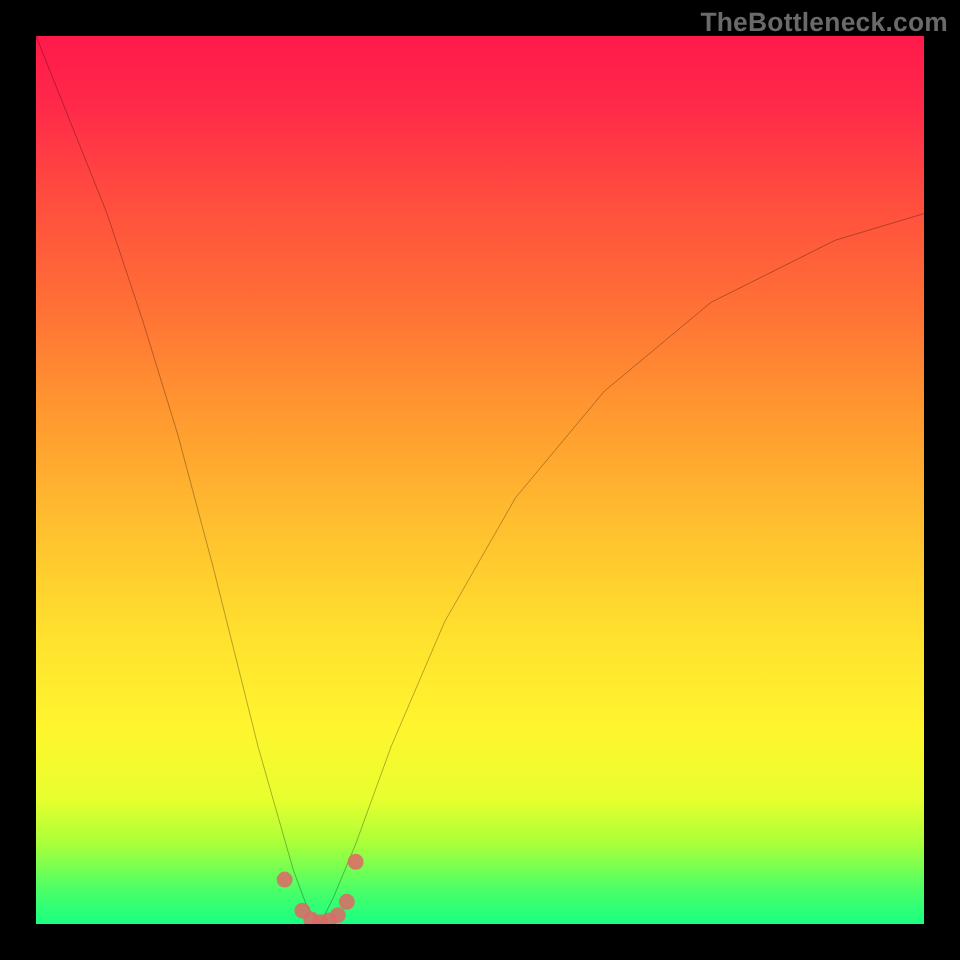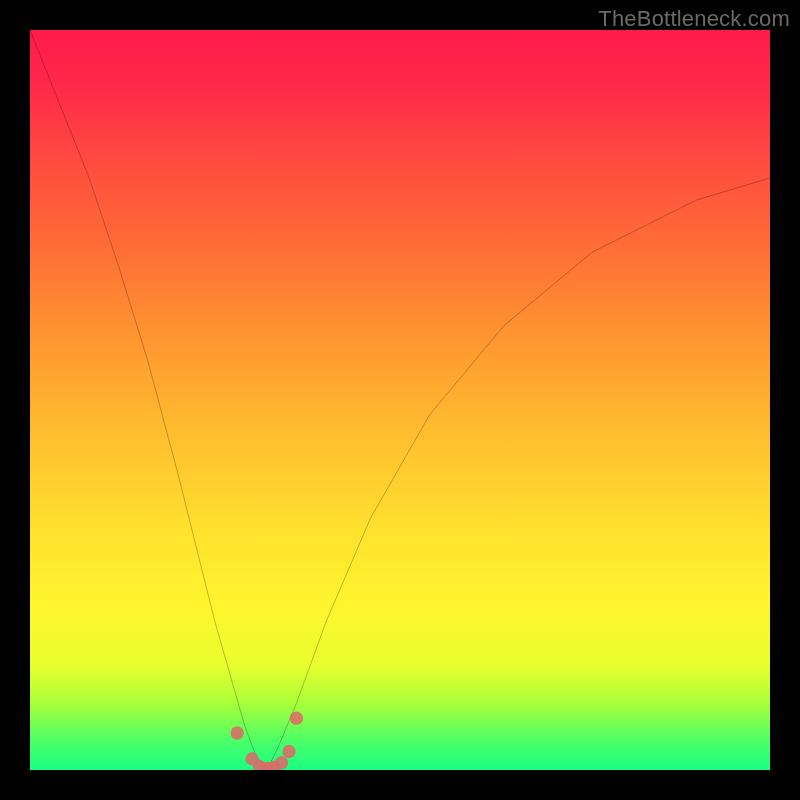--- a/index.html
+++ b/index.html
@@ -16,21 +16,21 @@
     width: 800px;
     height: 800px;
     background: #000;
   }
   .watermark {
     position: absolute;
     top: 6px;
     right: 10px;
     color: #6a6a6a;
     font-size: 22px;
-    font-weight: 400;
+    font-weight: 700;
     letter-spacing: 0.2px;
     z-index: 5;
   }
   .plot {
     position: absolute;
     left: 30px;
     top: 30px;
     width: 740px;
     height: 740px;
     overflow: hidden;

